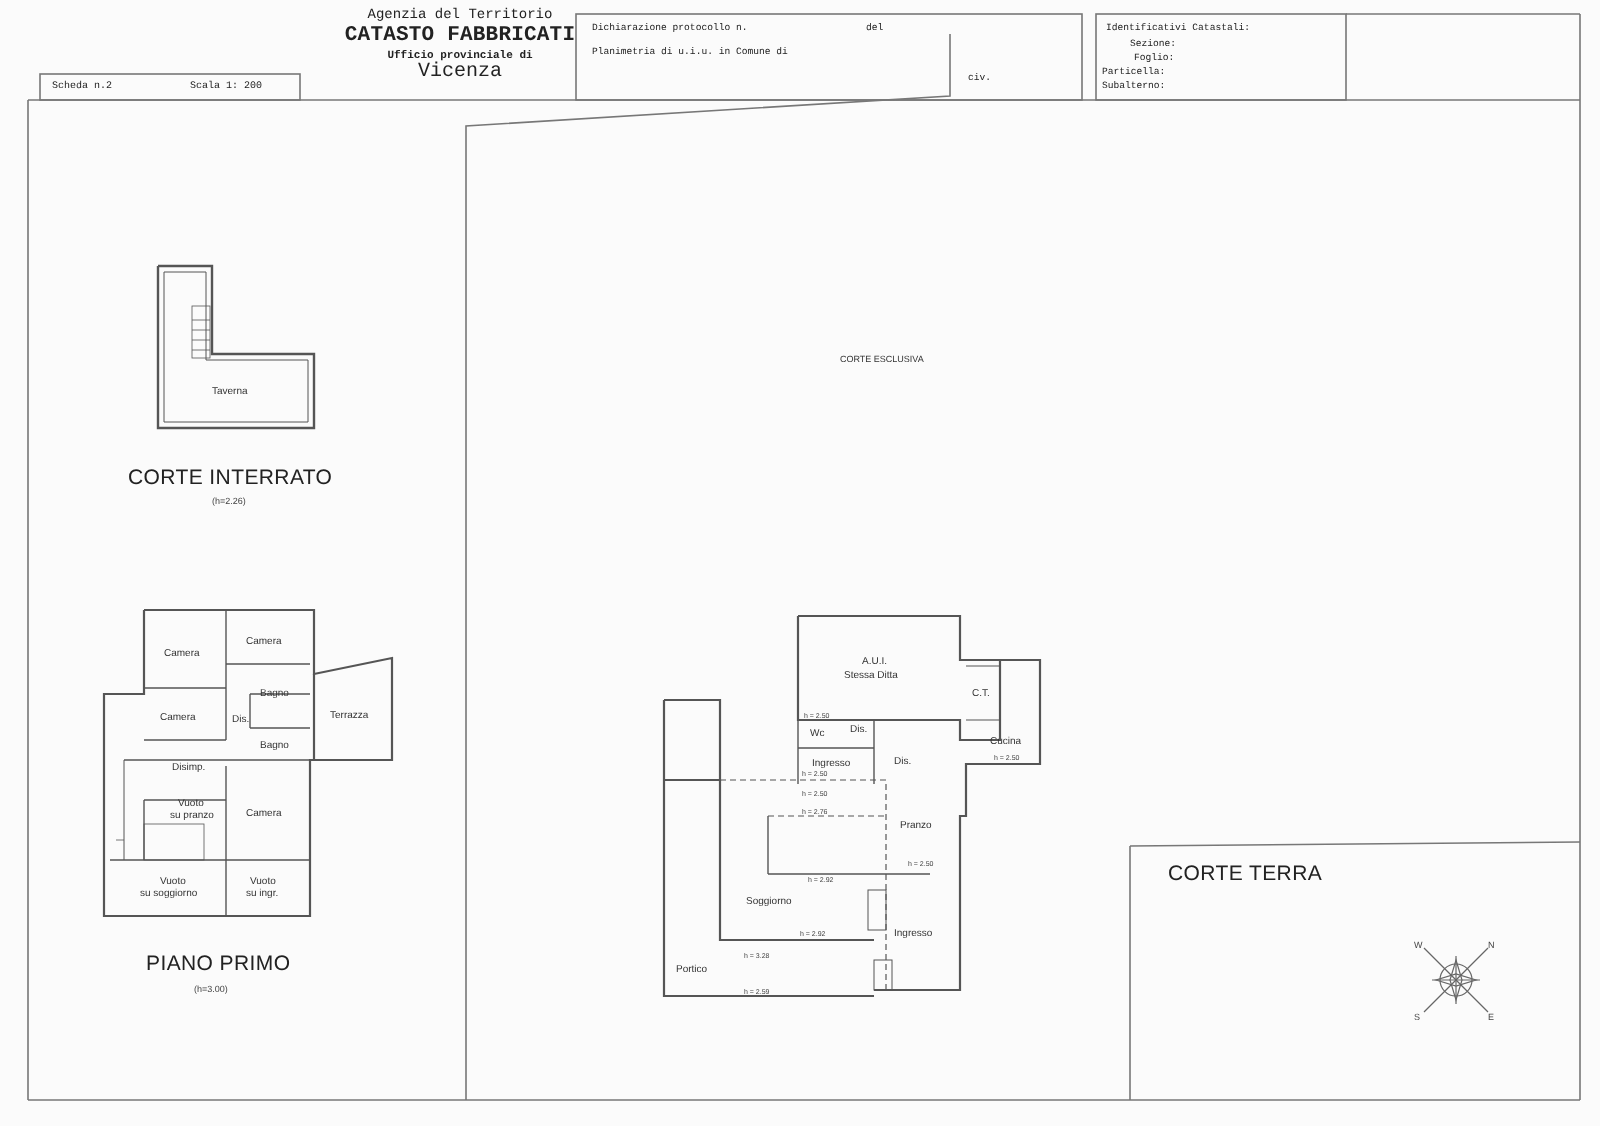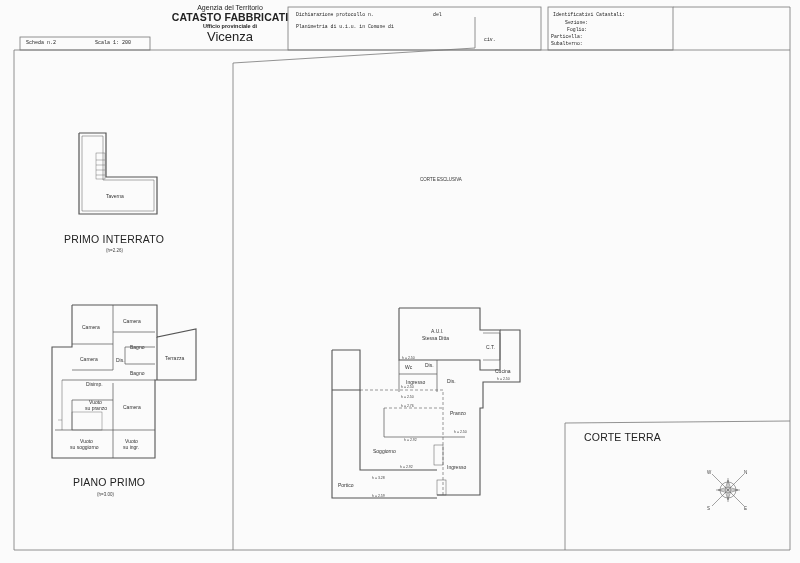--- a/index.html
+++ b/index.html
@@ -1,19 +1,19 @@
 <!DOCTYPE html>
 <html><head>
 <meta charset="utf-8">
 <style>
   html, body { margin:0; padding:0; }
   body { width:800px; height:563px; background:#fbfbfb; position:relative; overflow:hidden; font-family:"Liberation Sans", sans-serif; color:#222; }
   .abs { position:absolute; }
   .mono { font-family:"Liberation Mono", monospace; }
-  .hdr-center { text-align:center; }
+  .hdr-center { text-align:center;font-family:Liberation Mono, monospace; }
   .lbl { position:absolute; font-size:5px; color:#333; white-space:nowrap; }
   .big { position:absolute; font-size:10.5px; color:#222; white-space:nowrap; letter-spacing:0.2px; }
   .small { position:absolute; font-size:4.5px; color:#444; white-space:nowrap; }
   svg { position:absolute; left:0; top:0; }
 </style>
 </head>
 <body>
 
 <svg width="800" height="563" viewBox="0 0 800 563">
   <g fill="none" stroke="#777" stroke-width="0.8">
@@ -91,39 +91,39 @@
     <line x1="0" y1="-12" x2="0" y2="12"></line>
     <polygon points="0,-10 3,0 0,10 -3,0"></polygon>
     <polygon points="-10,0 0,3 10,0 0,-3"></polygon>
   </g>
 </svg>
 
 <div class="abs hdr-center" style="left:170px; top:4px; width:120px;">
   <div style="font-size:7px;">Agenzia del Territorio</div>
   <div style="font-size:10.5px; font-weight:bold; letter-spacing:0.1px;">CATASTO FABBRICATI</div>
   <div style="font-size:5.5px; font-weight:bold;">Ufficio provinciale di</div>
-  <div style="font-size:13px;">Vicenza</div>
+  <div style="font-size:10px;">Vicenza</div>
 </div>
 
 <div class="abs mono" style="left:26px; top:40px; font-size:5px;">Scheda n.2</div>
 <div class="abs mono" style="left:95px; top:40px; font-size:5px;">Scala 1: 200</div>
 
 <div class="abs mono" style="left:296px; top:12px; font-size:4.8px;">Dichiarazione protocollo n.</div>
 <div class="abs mono" style="left:433px; top:12px; font-size:4.8px;">del</div>
 <div class="abs mono" style="left:296px; top:24px; font-size:4.8px;">Planimetria di u.i.u. in Comune di</div>
 <div class="abs mono" style="left:484px; top:37px; font-size:4.8px;">civ.</div>
 
 <div class="abs mono" style="left:553px; top:12px; font-size:4.8px;">Identificativi Catastali:</div>
 <div class="abs mono" style="left:565px; top:20px; font-size:4.8px;">Sezione:</div>
 <div class="abs mono" style="left:567px; top:27px; font-size:4.8px;">Foglio:</div>
 <div class="abs mono" style="left:551px; top:34px; font-size:4.8px;">Particella:</div>
 <div class="abs mono" style="left:551px; top:41px; font-size:4.8px;">Subalterno:</div>
 
 <div class="lbl" style="left:106px; top:193px;">Taverna</div>
-<div class="big" style="left:64px; top:233px;">PRIMO INTERRATO</div>
+<div class="big" style="left:64px; top:233px;">CORTE INTERRATO</div>
 <div class="small" style="left:106px; top:248px;">(h=2.26)</div>
 
 <div class="lbl" style="left:82px; top:324px;">Camera</div>
 <div class="lbl" style="left:123px; top:318px;">Camera</div>
 <div class="lbl" style="left:80px; top:356px;">Camera</div>
 <div class="lbl" style="left:123px; top:404px;">Camera</div>
 <div class="lbl" style="left:130px; top:344px;">Bagno</div>
 <div class="lbl" style="left:130px; top:370px;">Bagno</div>
 <div class="lbl" style="left:116px; top:357px;">Dis.</div>
 <div class="lbl" style="left:86px; top:381px;">Disimp.</div>

